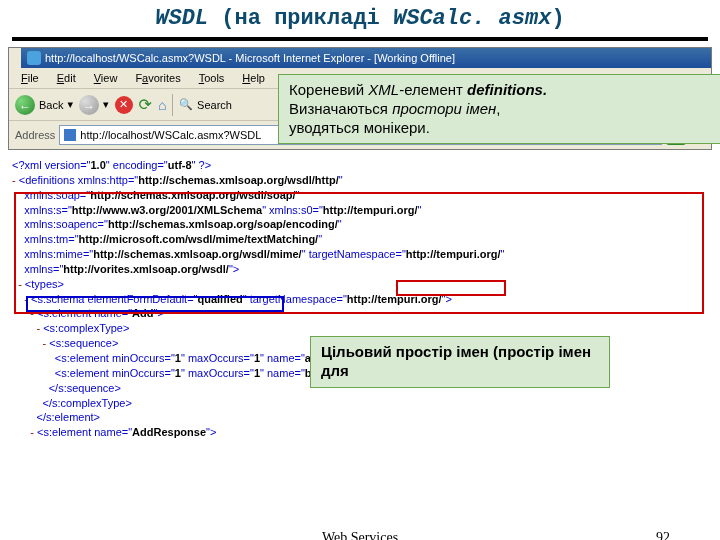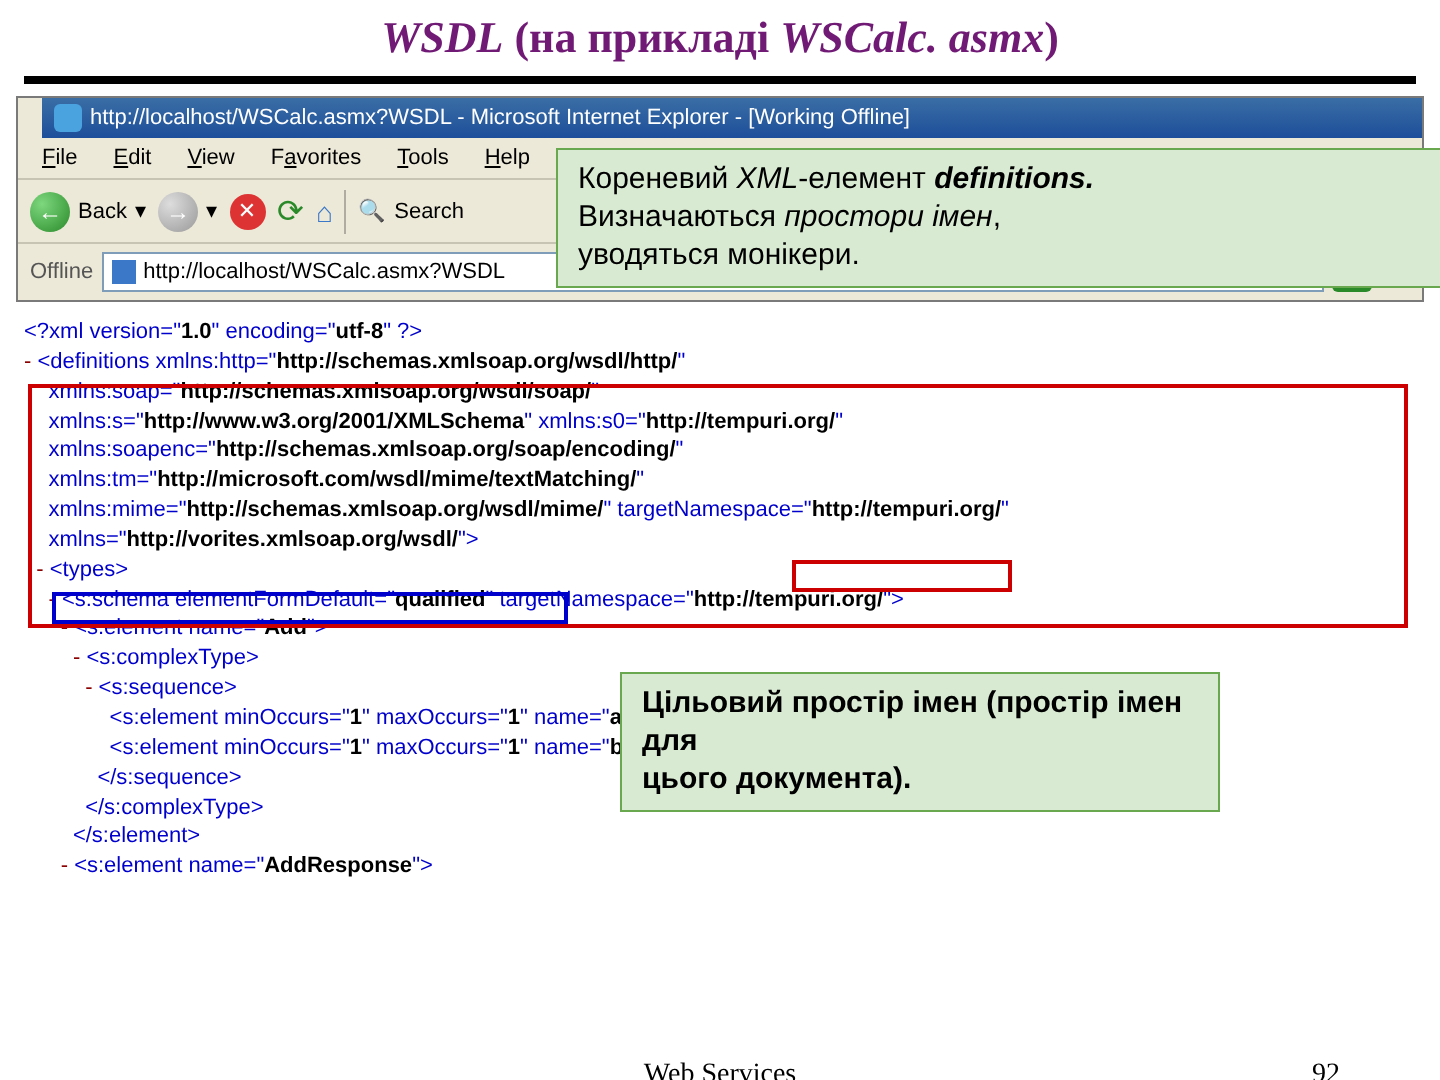--- a/index.html
+++ b/index.html
@@ -1,17 +1,17 @@
 <!DOCTYPE html>
 <html><head>
 <meta charset="utf-8">
 <style>
   * { box-sizing: border-box; margin: 0; padding: 0; }
   body { width: 720px; height: 540px; background: #fff; font-family: "Times New Roman", serif; position: relative; overflow: hidden; }
-  .slide-title { text-align: center; font-family: Liberation Serif, serif; font-size: 22px; color: #701a75; font-weight: bold; font-style: italic; margin-top: 6px; }
+  .slide-title { text-align: center; font-family: Liberation Mono, monospace; font-size: 22px; color: #0c4a6e; font-weight: bold; font-style: italic; margin-top: 6px; }
   .title-underline { height: 4px; background: #000; margin: 6px 12px 0 12px; }
   .browser-chrome { margin: 6px 8px 0 8px; border: 1px solid #7a7a7a; font-family: Tahoma, sans-serif; font-size: 11px; background: #ece9d8; }
   .titlebar { background: linear-gradient(#3a6ea5,#1d4e9a); color: #fff; padding: 3px 6px; display: flex; align-items: center; margin-left: 12px; }
   .titlebar .ie-icon { width: 14px; height: 14px; background: #4aa3df; border-radius: 3px; margin-right: 4px; display: inline-block; }
   .menubar { display: flex; gap: 2px; padding: 2px 4px; background: #ece9d8; border-bottom: 1px solid #c8c4b4; }
   .menubar span { padding: 2px 8px; }
   .menubar span u { text-decoration: underline; }
   .toolbar { display: flex; align-items: center; gap: 6px; padding: 3px 6px; background: #ece9d8; border-bottom: 1px solid #c8c4b4; height: 32px; }
   .tb-btn { display: flex; align-items: center; gap: 4px; font-size: 11px; }
   .circle-green { width: 20px; height: 20px; background: radial-gradient(circle at 30% 30%,#7ed87e,#2a8a2a); border-radius: 50%; display: flex; align-items: center; justify-content: center; color: #fff; font-size: 12px; }
@@ -71,21 +71,21 @@
     <span class="xred">✕</span>
     <span style="color:#2a8a2a;font-size:16px;">⟳</span>
     <span style="color:#3c78c8;font-size:14px;">⌂</span>
     <span class="sep"></span>
     <div class="tb-btn">
       <span style="color:#555">🔍</span>
       <span>Search</span>
     </div>
   </div>
   <div class="addressbar">
-    <span style="color:#555">Offline</span>
+    <span style="color:#555">Address</span>
     <div class="addr-input">
       <span class="pgicon"></span>
       <span>http://localhost/WSCalc.asmx?WSDL</span>
     </div>
     <span class="go-btn">→</span>
     <span style="font-size:11px">Go</span>
   </div>
 </div>
 
 <div class="callout callout1">
@@ -113,19 +113,18 @@
           <span class="blue">&lt;/s:complexType&gt;</span>
         <span class="blue">&lt;/s:element&gt;</span>
       <span class="brown">-</span> <span class="blue">&lt;s:element name="</span><b>AddResponse</b><span class="blue">"&gt;</span></div>
 
 <div class="redbox redbox1"></div>
 <div class="bluebox"></div>
 <div class="redbox redbox2"></div>
 
 <div class="callout callout2">
   <span>Цільовий простір імен (простір імен для</span><br>
-  <span>цього документа).</span>
 </div>
 
 <div class="footer">
   <span class="footer-center">Web Services</span>
   <span class="footer-right">92</span>
 </div>
 
 </body></html>

